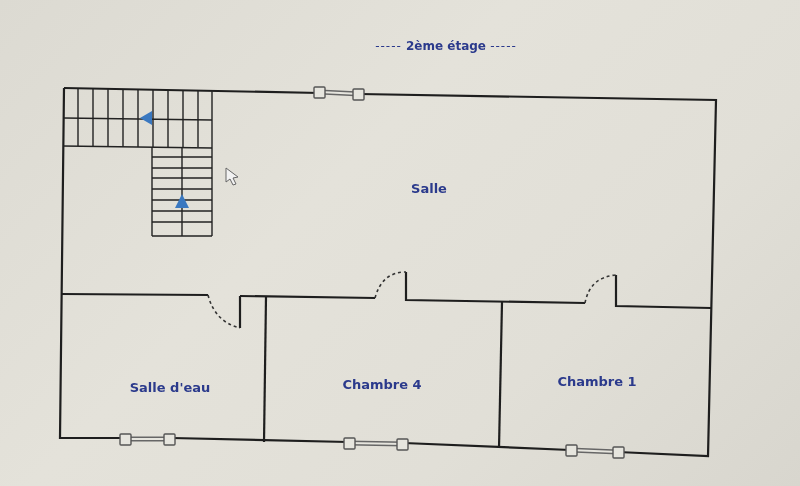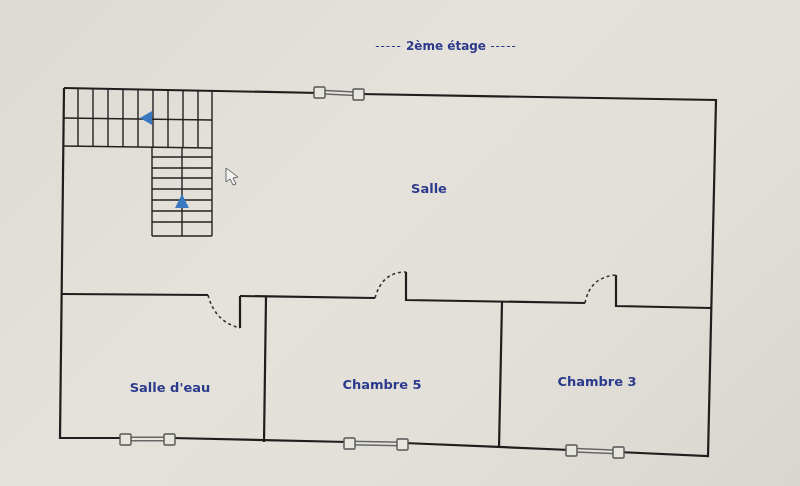--- a/index.html
+++ b/index.html
@@ -100,14 +100,14 @@
     <line x1="152" y1="236" x2="212" y2="236"></line>
   </g>
   <polygon points="140,118 152,111 152,125" fill="#3a78c0"></polygon>
   <polygon points="182,194 175,208 189,208" fill="#3a78c0"></polygon>
 
   <path d="M226,168 L226,182 L230,179 L233,185 L236,184 L233,178 L238,177 Z" fill="#f2f2f2" stroke="#666" stroke-width="1"></path>
 </svg>
 
 <div class="lbl" style="left:429px;top:188px;">Salle</div>
 <div class="lbl" style="left:170px;top:362px;margin-top:25px;">Salle d'eau</div>
-<div class="lbl" style="left:382px;top:384px;">Chambre 5</div>
-<div class="lbl" style="left:597px;top:381px;">Chambre 3</div>
+<div class="lbl" style="left:382px;top:384px;">Chambre 4</div>
+<div class="lbl" style="left:597px;top:381px;">Chambre 1</div>
 
 </body></html>

